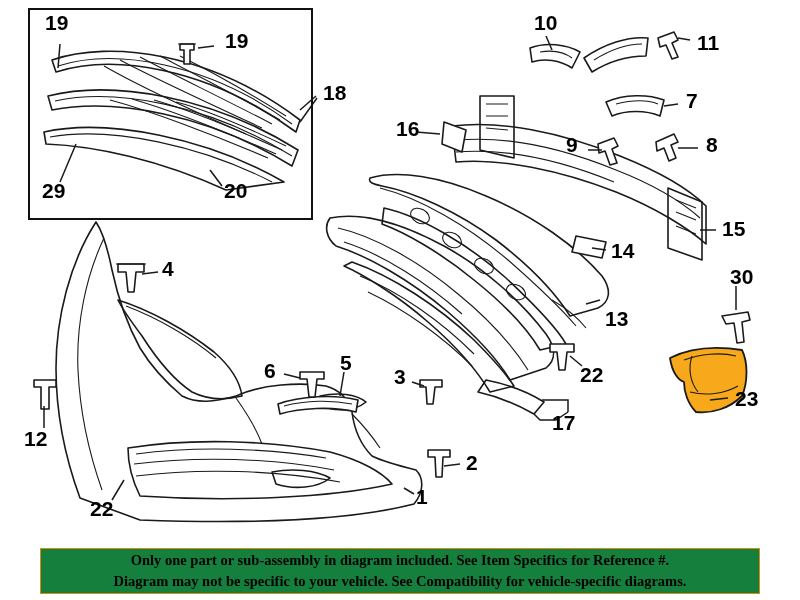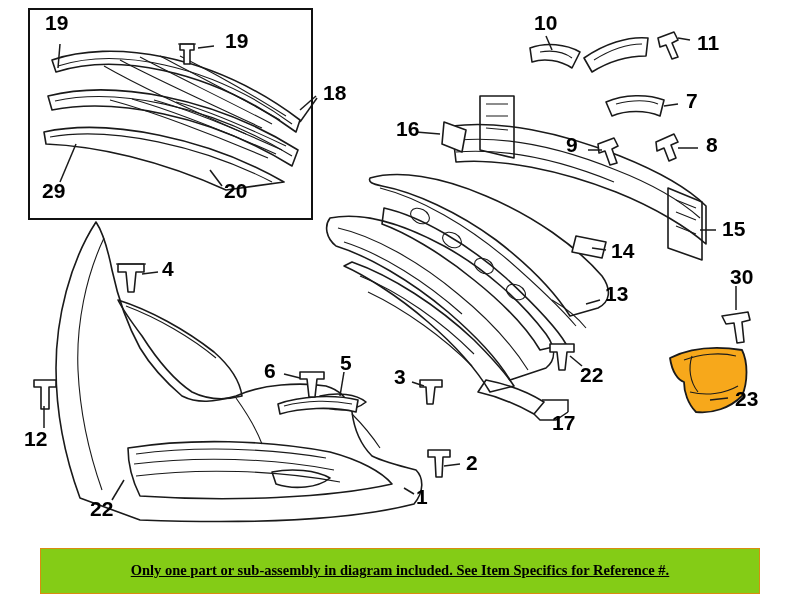--- a/index.html
+++ b/index.html
@@ -34,28 +34,27 @@
     border: 2px solid #111111;
     box-sizing: border-box;
     background: transparent;
   }
   .banner {
     position: absolute;
     left: 40px;
     top: 548px;
     width: 720px;
     height: 46px;
-    background: #84cc16;
+    background: #15803d;
     border: 1px solid #d98c10;
     box-sizing: border-box;
     display: flex;
     flex-direction: column;
     align-items: center;
     justify-content: center;
-    text-decoration: underline;
   }
   .banner-line {
     font-family: "Liberation Serif", serif;
     font-weight: bold;
     font-size: 14.5px;
     color: #000000;
     line-height: 1.45;
     white-space: nowrap;
   }
   svg.art {
@@ -315,32 +314,33 @@
   <div class="callout" style="left:224px; top:180px;">20</div>
 
   <div class="callout" style="left:534px; top:12px;">10</div>
   <div class="callout" style="left:697px; top:24px;margin-top:8px;">11</div>
   <div class="callout" style="left:686px; top:90px;">7</div>
   <div class="callout" style="left:706px; top:134px;">8</div>
   <div class="callout" style="left:566px; top:134px;">9</div>
   <div class="callout" style="left:396px; top:118px;">16</div>
   <div class="callout" style="left:722px; top:218px;">15</div>
   <div class="callout" style="left:611px; top:240px;">14</div>
-  <div class="callout" style="left:605px; top:283px;">13</div>
+  <div class="callout" style="left:605px; top:308px;">13</div>
   <div class="callout" style="left:730px; top:266px;">30</div>
   <div class="callout" style="left:735px; top:388px;">23</div>
   <div class="callout" style="left:580px; top:364px;">22</div>
   <div class="callout" style="left:552px; top:412px;">17</div>
 
   <div class="callout" style="left:162px; top:258px;">4</div>
   <div class="callout" style="left:264px; top:360px;">6</div>
   <div class="callout" style="left:340px; top:352px;">5</div>
   <div class="callout" style="left:394px; top:366px;">3</div>
   <div class="callout" style="left:24px;  top:428px;">12</div>
   <div class="callout" style="left:466px; top:452px;">2</div>
   <div class="callout" style="left:416px; top:486px;">1</div>
   <div class="callout" style="left:90px;  top:498px;">22</div>
 
   <div class="banner">
     <div class="banner-line">Only one part or sub-assembly in diagram included. See Item Specifics for Reference #.</div>
+    <div class="banner-line">Diagram may not be specific to your vehicle. See Compatibility for vehicle-specific diagrams.</div>
   </div>
 
 </div>
 
 </body></html>

